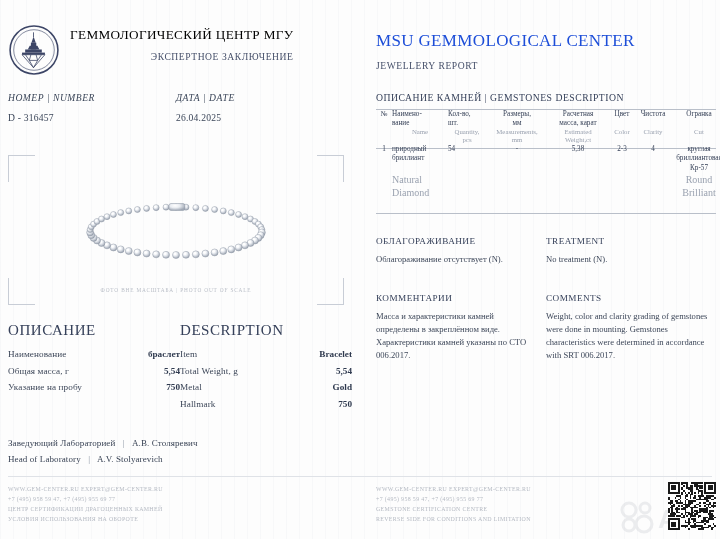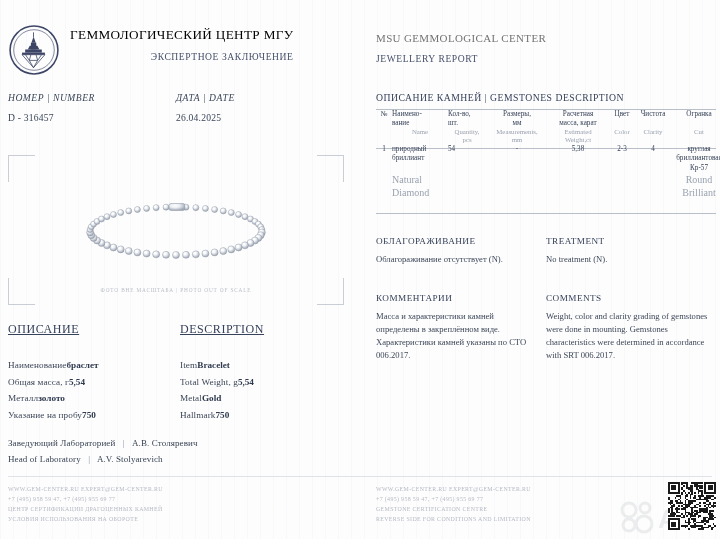--- a/index.html
+++ b/index.html
@@ -65,23 +65,23 @@
     color: #46506a;
     margin-top: 8px;
     text-align: right;
   }
   .header-right {
     position: absolute;
     left: 376px; top: 32px;
     width: 340px;
   }
   .org-title-en {
-    font-size: 11px;
+    font-size: 17px;
     letter-spacing: 0.35px;
-    color: #737373;
+    color: #1d4ed8;
     line-height: 1.1;
   }
   .org-sub-en {
     font-size: 9.6px;
     letter-spacing: 0.55px;
     color: #46506a;
     margin-top: 9px;
   }
 
   
@@ -138,32 +138,31 @@
 
   
   .desc-block {
     position: absolute;
     left: 8px; top: 322px;
     width: 344px;
     display: flex;
   }
   .desc-half { width: 172px; }
   .desc-head {
-    font-size: 12px;
+    font-size: 15px;
     letter-spacing: 0.55px;
     color: #36415a;
-    margin-bottom: 23px;
-    text-decoration: underline;
+    margin-bottom: 10px;
   }
   .desc-line {
     display: flex;
+    justify-content: space-between;
     font-size: 9.2px;
     color: #3d4759;
     margin-bottom: 6.5px;
-    padding-right: 22px;
   }
   .desc-line .k { letter-spacing: 0.1px; }
   .desc-line .v { font-weight: bold; color: #2f3a4f; }
 
   
   .gem-head {
     position: absolute;
     left: 376px; top: 92px;
     font-size: 9.7px;
     letter-spacing: 0.5px;
@@ -491,24 +490,20 @@
     <div class="desc-block">
       <div class="desc-half">
         <div class="desc-head">ОПИСАНИЕ</div>
         <div class="desc-line">
           <span class="k">Наименование</span>
           <span class="v">браслет</span>
         </div>
         <div class="desc-line">
           <span class="k">Общая масса, г</span>
           <span class="v">5,54</span>
-        </div>
-        <div class="desc-line">
-          <span class="k">Металл</span>
-          <span class="v">золото</span>
         </div>
         <div class="desc-line">
           <span class="k">Указание на пробу</span>
           <span class="v">750</span>
         </div>
       </div>
       <div class="desc-half">
         <div class="desc-head">DESCRIPTION</div>
         <div class="desc-line">
           <span class="k">Item</span>

